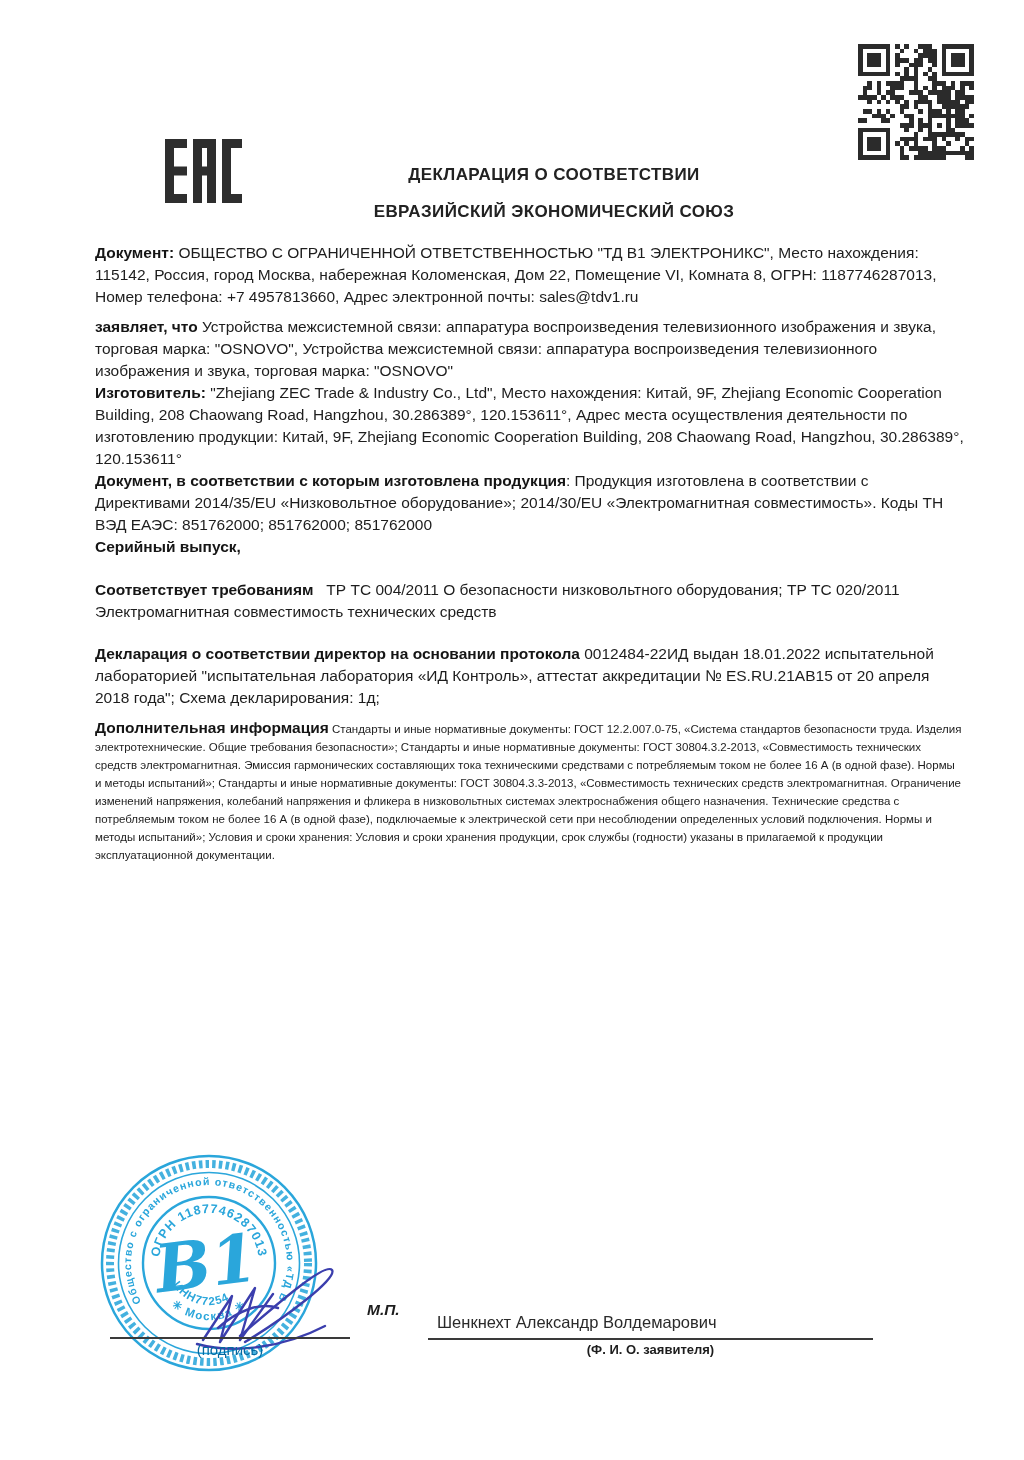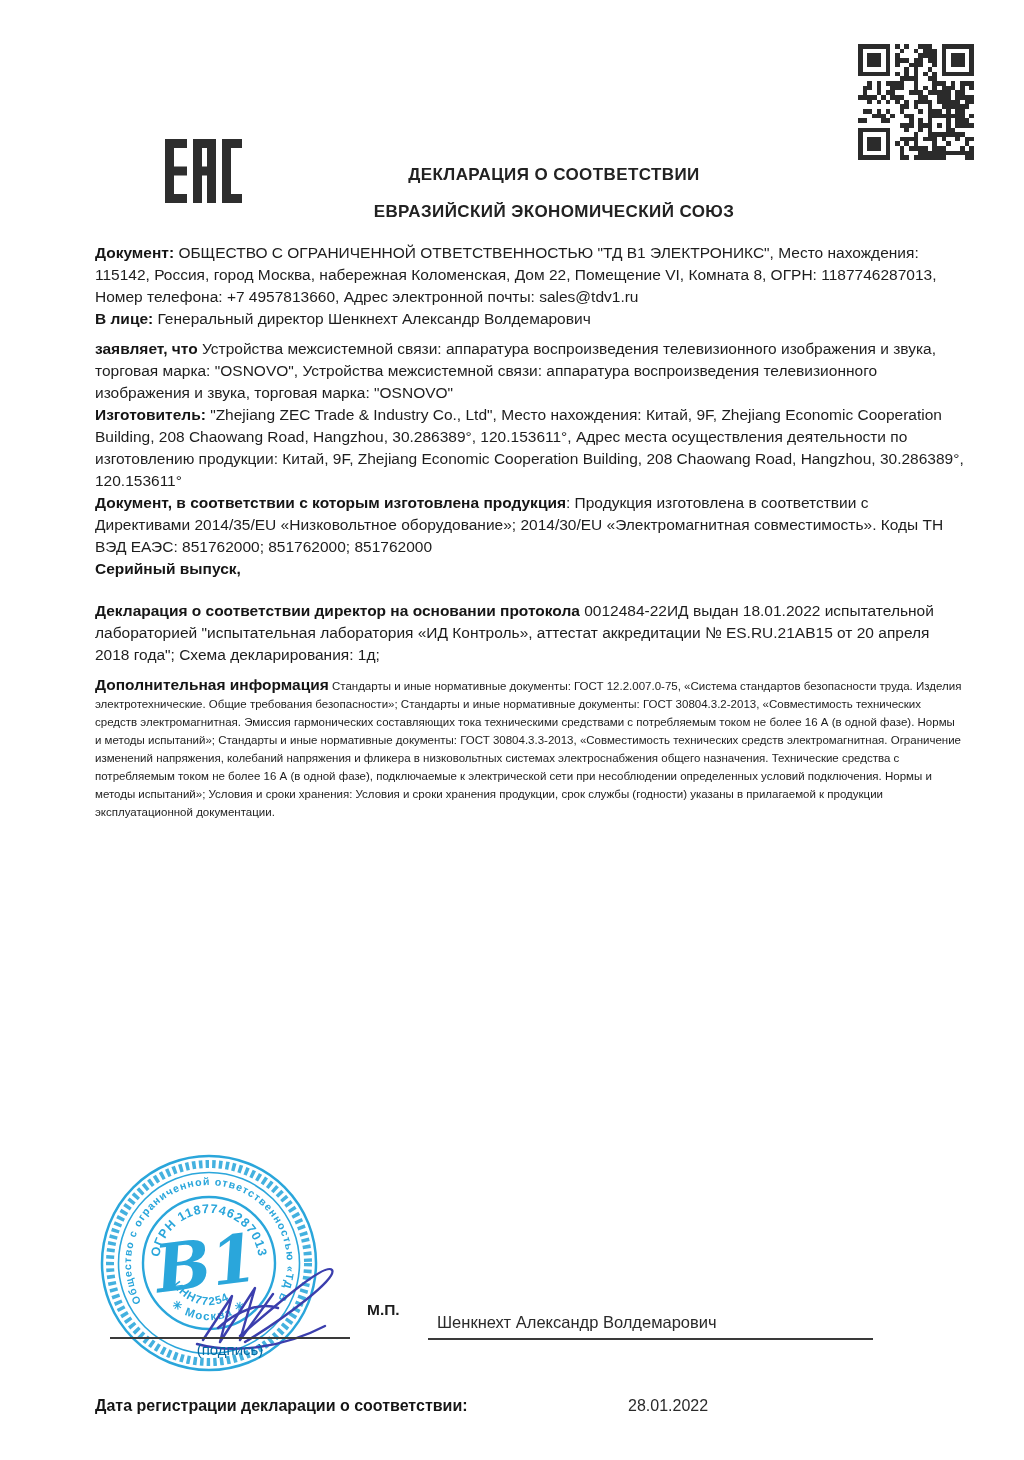--- a/index.html
+++ b/index.html
@@ -22,21 +22,21 @@
   .gap10 { margin-top:10px !important; }
   .gap4  { margin-top:4px  !important; }
   .addinfo { font-size:11.5px; line-height:18px; }
   .addinfo b.lbl { font-size:15.5px; }
   .validity { font-weight:bold; font-size:16px; }
   .validity .date { font-weight:normal; }
   .stamp { position:absolute; left:96px; top:1150px; width:226px; height:226px; }
   .signature { position:absolute; left:183px; top:1250px; width:165px; height:102px; }
   .sig-line { position:absolute; left:110px; top:1337px; width:240px; border-top:2px solid #3a3a3a; }
   .sig-caption { position:absolute; left:110px; top:1341px; width:240px; text-align:center; font-size:15px; color:#0369a1; }
-  .mp { position:absolute; left:367px; top:1301px; font-size:15.5px; font-weight:bold; }
+  .mp { position:absolute; left:367px; top:1301px; font-size:15.5px; font-weight:bold;font-style:italic; }
   .fio-value { position:absolute; left:437px; top:1313px; width:436px; font-size:16.5px; color:#2a2a2a; }
   .fio-line { position:absolute; left:428px; top:1338px; width:445px; border-top:2px solid #3a3a3a; }
   .fio-caption { position:absolute; left:428px; top:1342px; width:445px; text-align:center; font-size:13px; font-weight:bold; }
   .footer-row { position:absolute; left:95px; width:869px; font-size:16px; }
   .footer-row .flabel { font-weight:bold; color:#151515; }
   .footer-row .fvalue { position:absolute; left:533px; top:0; font-weight:normal; color:#2a2a2a; }
   .row1 { top:1368px; }
   .row2 { top:1397px; }
 </style>
 </head>
@@ -302,25 +302,25 @@
     <rect x="59" y="55" width="20" height="9"></rect>
   </svg>
 
   <div class="titles">
     <div class="title-line">ДЕКЛАРАЦИЯ О СООТВЕТСТВИИ</div>
     <div class="title-line">ЕВРАЗИЙСКИЙ ЭКОНОМИЧЕСКИЙ СОЮЗ</div>
   </div>
 
   <div class="main">
     <p><b class="lbl">Документ:</b><span> ОБЩЕСТВО С ОГРАНИЧЕННОЙ ОТВЕТСТВЕННОСТЬЮ "ТД В1 ЭЛЕКТРОНИКС", Место нахождения: 115142, Россия, город Москва, набережная Коломенская, Дом 22, Помещение VI, Комната 8, ОГРН: 1187746287013, Номер телефона: +7 4957813660, Адрес электронной почты: sales@tdv1.ru</span></p>
-    <p><b class="lbl">В лице:</b><span> Генеральный директор Шенкнехт Александр Волдемарович</span></p>
     <p class="gap8"><b class="lbl">заявляет, что</b><span> Устройства межсистемной связи: аппаратура воспроизведения телевизионного изображения и звука, торговая марка: "OSNOVO", Устройства межсистемной связи: аппаратура воспроизведения телевизионного изображения и звука, торговая марка: "OSNOVO"</span></p>
     <p><b class="lbl">Изготовитель:</b><span> "Zhejiang ZEC Trade &amp; Industry Co., Ltd", Место нахождения: Китай, 9F, Zhejiang Economic Cooperation Building, 208 Chaowang Road, Hangzhou, 30.286389°, 120.153611°, Адрес места осуществления деятельности по изготовлению продукции: Китай, 9F, Zhejiang Economic Cooperation Building, 208 Chaowang Road, Hangzhou, 30.286389°, 120.153611°</span></p>
     <p><b class="lbl">Документ, в соответствии с которым изготовлена продукция</b><span>: Продукция изготовлена в соответствии с Директивами 2014/35/EU «Низковольтное оборудование»; 2014/30/EU «Электромагнитная совместимость». Коды ТН ВЭД ЕАЭС: 851762000; 851762000; 851762000</span></p>
     <p><b class="lbl">Серийный выпуск,</b></p>
+    <p class="gap21"><b class="lbl">Соответствует требованиям</b><span>&nbsp;&nbsp; ТР ТС 004/2011 О безопасности низковольтного оборудования; ТР ТС 020/2011 Электромагнитная совместимость технических средств</span></p>
     <p class="gap20"><b class="lbl">Декларация о соответствии директор на основании протокола</b><span> 0012484-22ИД выдан 18.01.2022 испытательной лабораторией "испытательная лаборатория «ИД Контроль», аттестат аккредитации № ES.RU.21АВ15 от 20 апреля 2018 года"; Схема декларирования: 1д;</span></p>
     <p class="gap10 addinfo"><b class="lbl">Дополнительная информация</b><span> Стандарты и иные нормативные документы: ГОСТ 12.2.007.0-75, «Система стандартов безопасности труда. Изделия электротехнические. Общие требования безопасности»; Стандарты и иные нормативные документы: ГОСТ 30804.3.2-2013, «Совместимость технических средств электромагнитная. Эмиссия гармонических составляющих тока техническими средствами с потребляемым током не более 16 А (в одной фазе). Нормы и методы испытаний»; Стандарты и иные нормативные документы: ГОСТ 30804.3.3-2013, «Совместимость технических средств электромагнитная. Ограничение изменений напряжения, колебаний напряжения и фликера в низковольтных системах электроснабжения общего назначения. Технические средства с потребляемым током не более 16 А (в одной фазе), подключаемые к электрической сети при несоблюдении определенных условий подключения. Нормы и методы испытаний»; Условия и сроки хранения: Условия и сроки хранения продукции, срок службы (годности) указаны в прилагаемой к продукции эксплуатационной документации.</span></p>
   </div>
 
   <svg class="stamp" viewBox="0 0 226 226">
     <defs>
       <path id="ringPath" d="M 45.4,152 A 78 78 0 1 1 180.6,152" fill="none"></path>
       <path id="ogrnPath" d="M 63,113 A 50 50 0 1 1 163,113" fill="none"></path>
       <path id="innPath" d="M 76.6,134 A 42 42 0 0 0 149.4,134" fill="none"></path>
       <path id="cityPath" d="M 63.6,141.5 A 57 57 0 0 0 162.4,141.5" fill="none"></path>
@@ -353,19 +353,16 @@
     <path d="M 35,78 C 55,60 78,52 95,58"></path>
   </svg>
 
   <div class="sig-line"></div>
   <div class="sig-caption">(подпись)</div>
 
   <div class="mp">М.П.</div>
 
   <div class="fio-value">Шенкнехт Александр Волдемарович</div>
   <div class="fio-line"></div>
-
-  <div class="footer-row row2">
-    <span class="flabel">Дата регистрации декларации о соответствии:</span>
-    <span class="fvalue">28.01.2022</span>
-  </div>
+  <div class="fio-caption">(Ф. И. О. заявителя)</div>
+
 
 </div>
 
 </body></html>

